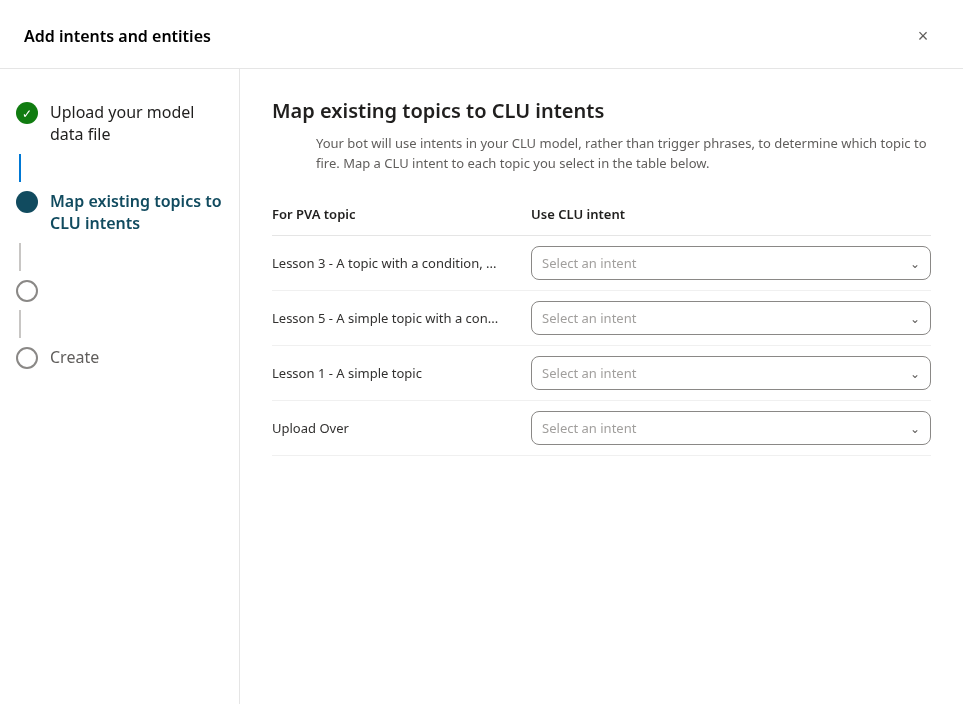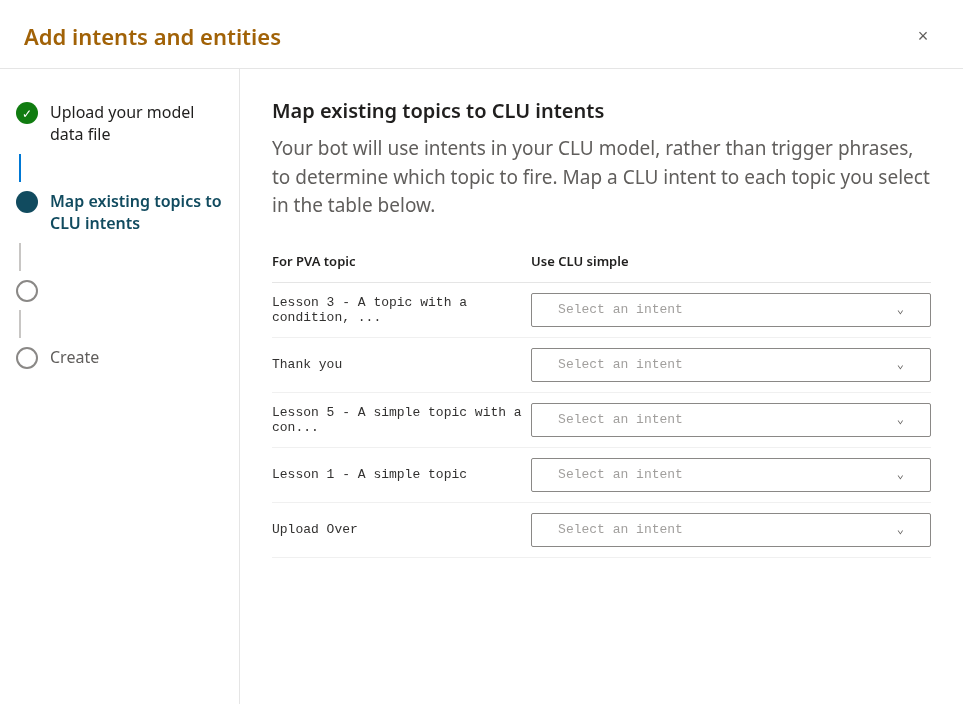--- a/index.html
+++ b/index.html
@@ -22,23 +22,23 @@
       position: relative;
     }
     .dialog-header {
       display: flex;
       align-items: center;
       justify-content: space-between;
       padding: 20px 24px 16px 24px;
       border-bottom: 1px solid #e5e5e5;
     }
     .dialog-title {
-      font-size: 22px;
-      font-weight: 600;
-      color: #a16207;
+      font-size: 16px;
+      font-weight: 600;
+      color: #000000;
     }
     .close-btn {
       background: none;
       border: none;
       cursor: pointer;
       color: #605e5c;
       font-size: 18px;
       width: 32px;
       height: 32px;
       display: flex;
@@ -113,66 +113,66 @@
       padding: 28px 32px;
       overflow-y: auto;
     }
     .content-title {
       font-size: 20px;
       font-weight: 600;
       color: #201f1e;
       margin-bottom: 10px;
     }
     .content-desc {
-      font-size: 19px;
+      font-size: 13px;
       color: #605e5c;
       line-height: 1.5;
       margin-bottom: 24px;
       max-width: 680px;
+      margin-left: 44px;
     }
     
     .mapping-table {
       width: 100%;
       border-collapse: collapse;
     }
     .mapping-table thead tr th {
       text-align: left;
       font-size: 13px;
       font-weight: 600;
       color: #201f1e;
       padding: 8px 12px 12px 0;
       border-bottom: 1px solid #e5e5e5;
     }
     .mapping-table thead tr th:last-child {
       padding-left: 0;
     }
     .mapping-table tbody tr {
       border-bottom: 1px solid #f0f0f0;
-      font-family: Liberation Mono, monospace;
     }
     .mapping-table tbody tr td {
       padding: 10px 0;
       vertical-align: middle;
     }
     .topic-name {
       font-size: 13px;
       color: #323130;
       padding-right: 24px;
       width: 260px;
     }
     .intent-col {
       width: 400px;
     }
     .intent-dropdown {
       display: flex;
       align-items: center;
       justify-content: space-between;
       border: 1px solid #8a8886;
-      border-radius: 2px;
-      padding: 6px 26px;
+      border-radius: 8px;
+      padding: 6px 10px;
       cursor: pointer;
       background: #fff;
       min-width: 380px;
       height: 34px;
     }
     .intent-placeholder {
       font-size: 13px;
       color: #a19f9d;
     }
     .chevron-icon {
@@ -223,43 +223,34 @@
     </div>
 
     <div class="main-content">
       <h2 class="content-title">Map existing topics to CLU intents</h2>
       <p class="content-desc">Your bot will use intents in your CLU model, rather than trigger phrases, to determine which topic to fire. Map a CLU intent to each topic you select in the table below.</p>
 
       <table class="mapping-table">
         <thead>
           <tr>
             <th>For PVA topic</th>
-            <th>Use CLU simple</th>
+            <th>Use CLU intent</th>
           </tr>
         </thead>
         <tbody id="table-body">
         <tr>
               <td class="topic-name">Lesson 3 - A topic with a condition, ...</td>
               <td class="intent-col">
                 <div class="intent-dropdown">
                   <span class="intent-placeholder">Select an intent</span>
                   <span class="chevron-icon">⌄</span>
                 </div>
               </td>
             </tr>
             <tr>
-              <td class="topic-name">Thank you</td>
-              <td class="intent-col">
-                <div class="intent-dropdown">
-                  <span class="intent-placeholder">Select an intent</span>
-                  <span class="chevron-icon">⌄</span>
-                </div>
-              </td>
-            </tr>
-            <tr>
               <td class="topic-name">Lesson 5 - A simple topic with a con...</td>
               <td class="intent-col">
                 <div class="intent-dropdown">
                   <span class="intent-placeholder">Select an intent</span>
                   <span class="chevron-icon">⌄</span>
                 </div>
               </td>
             </tr>
             <tr>
               <td class="topic-name">Lesson 1 - A simple topic</td>

